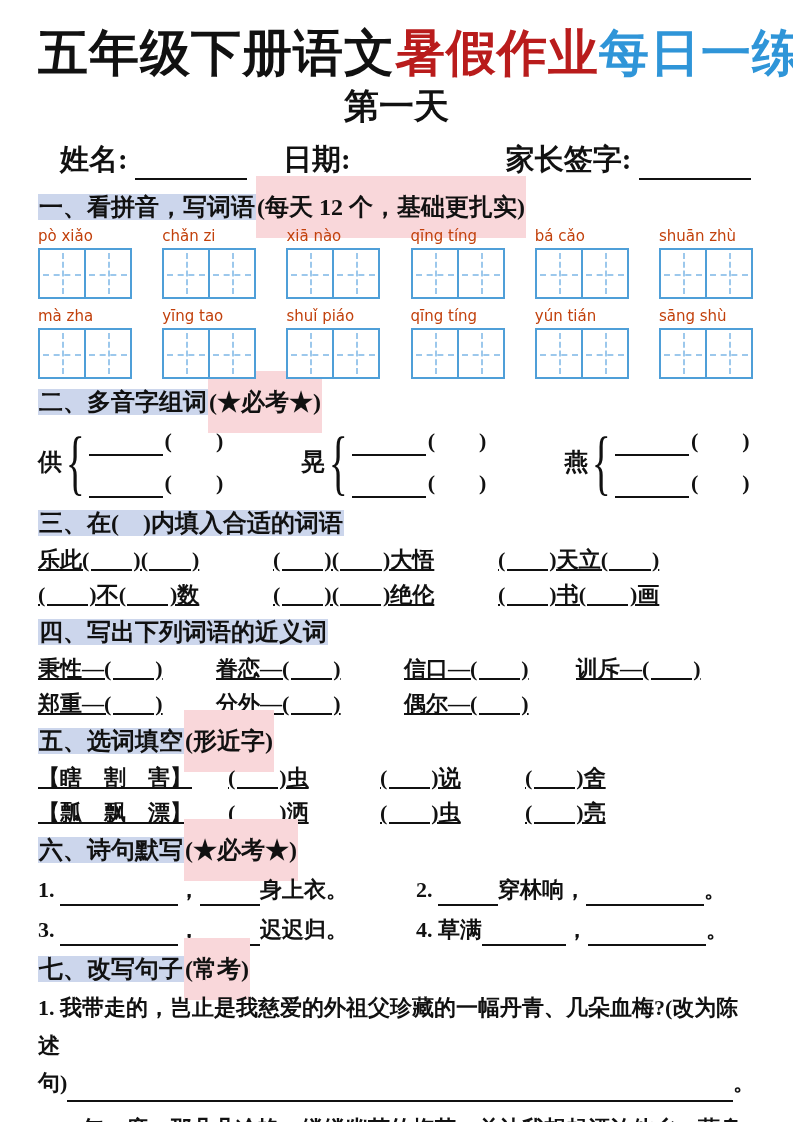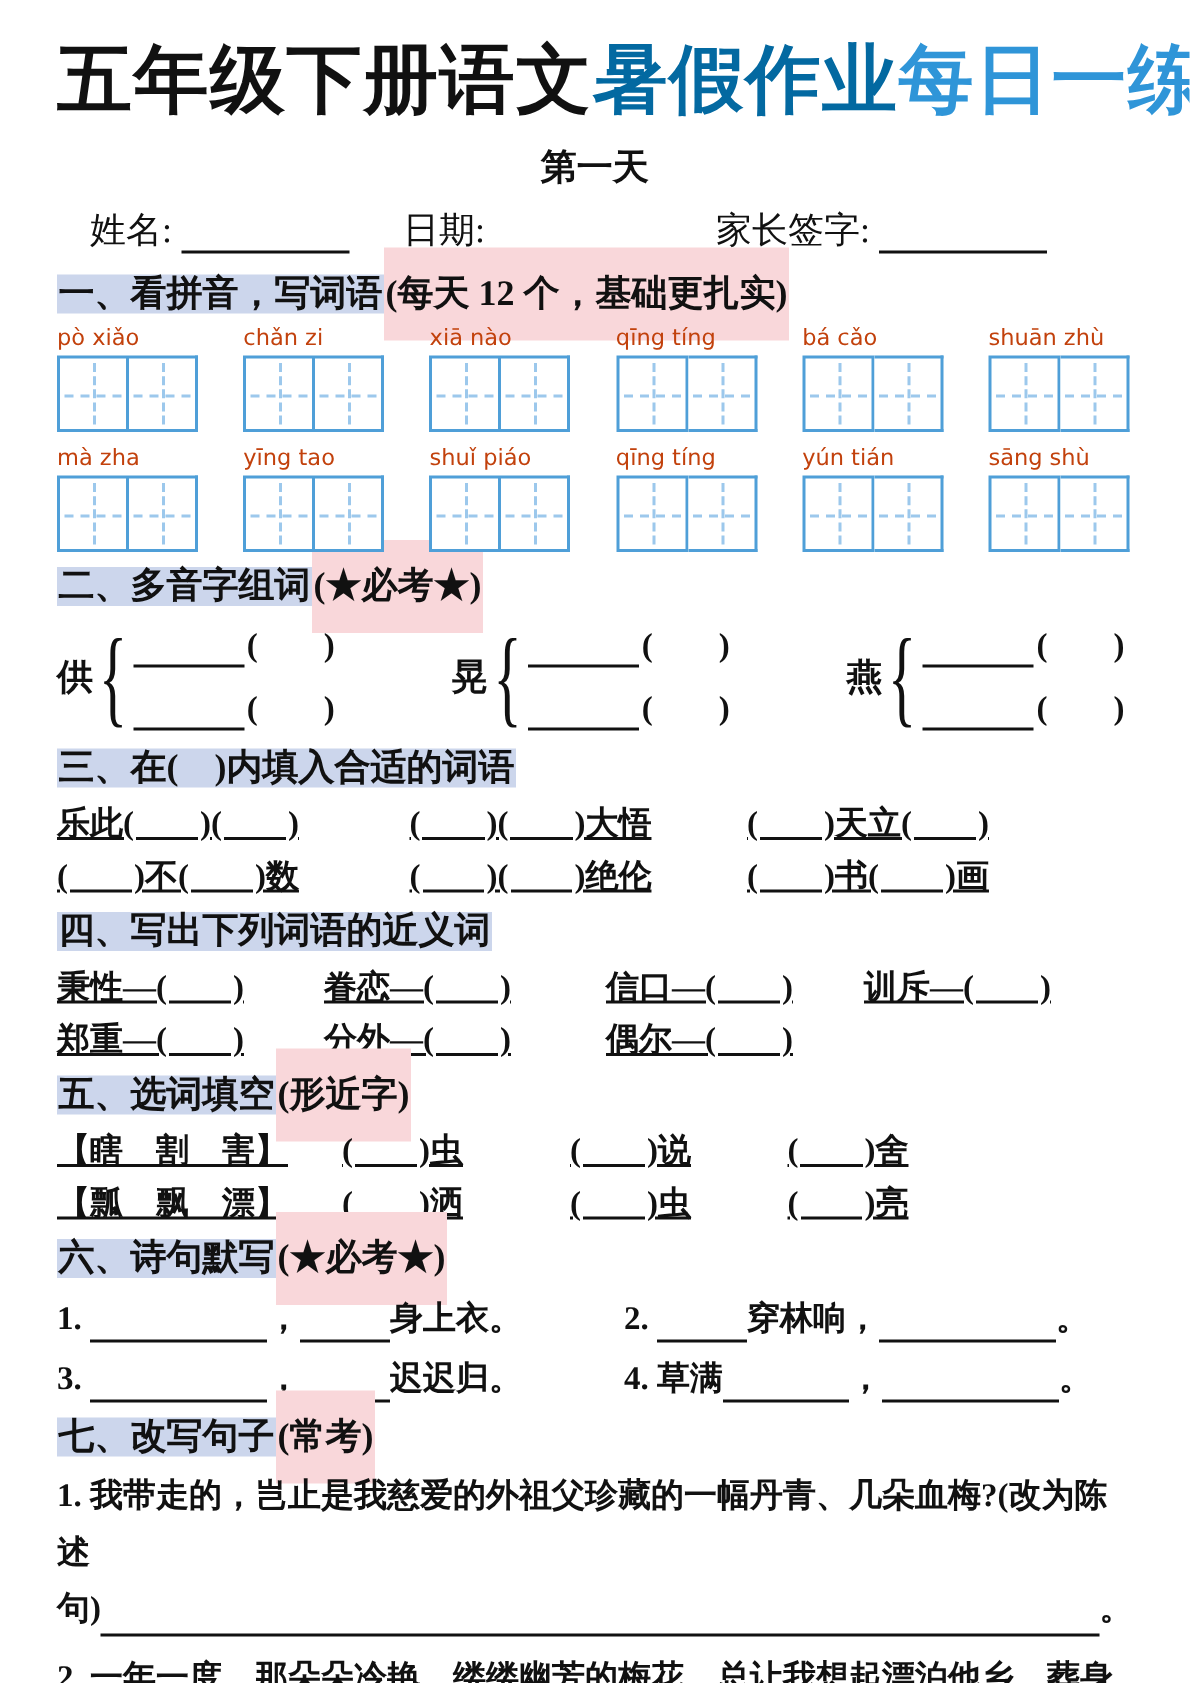--- a/index.html
+++ b/index.html
@@ -3,26 +3,26 @@
 <meta charset="utf-8">
 <style>
   html,body{margin:0;padding:0;background:#ffffff;}
   body{width:793px;height:1122px;overflow:hidden;
        font-family:"Liberation Serif","DejaVu Serif",serif;color:#111;}
   .page{padding:26px 38px 0 38px;}
 
   
   .title{font-family:"Liberation Sans","DejaVu Sans",sans-serif;
          font-size:50px;font-weight:700;letter-spacing:1px;white-space:nowrap;line-height:1.1;}
-  .t-red{color:#0369a1;}
+  .t-red{color:#b91c1c;}
   .t-blue{color:#2f95d8;}
-  .day{text-align:center;font-size:24px;font-weight:700;margin:14px 0 10px 0;}
-
-  
-  .info{display:flex;gap:36px;font-size:24px;font-weight:400;margin:0 0 12px 22px;}
+  .day{text-align:center;font-size:35px;font-weight:700;margin:2px 0 10px 0;}
+
+  
+  .info{display:flex;gap:36px;font-size:29px;font-weight:700;margin:0 0 12px 22px;}
   .info .pair{display:flex;align-items:flex-end;}
 
   
   .blank{display:inline-block;border-bottom:2px solid #111;height:20px;vertical-align:-3px;}
   .w112{width:112px}.w74{width:74px}.w118{width:118px}.w60{width:60px}.w84{width:84px}
   .flexline{display:flex;align-items:flex-end;}
   .grow{flex:1 1 auto;}
 
   
   .head{font-size:24px;font-weight:700;line-height:1.3;margin:6px 0 4px 0;}

